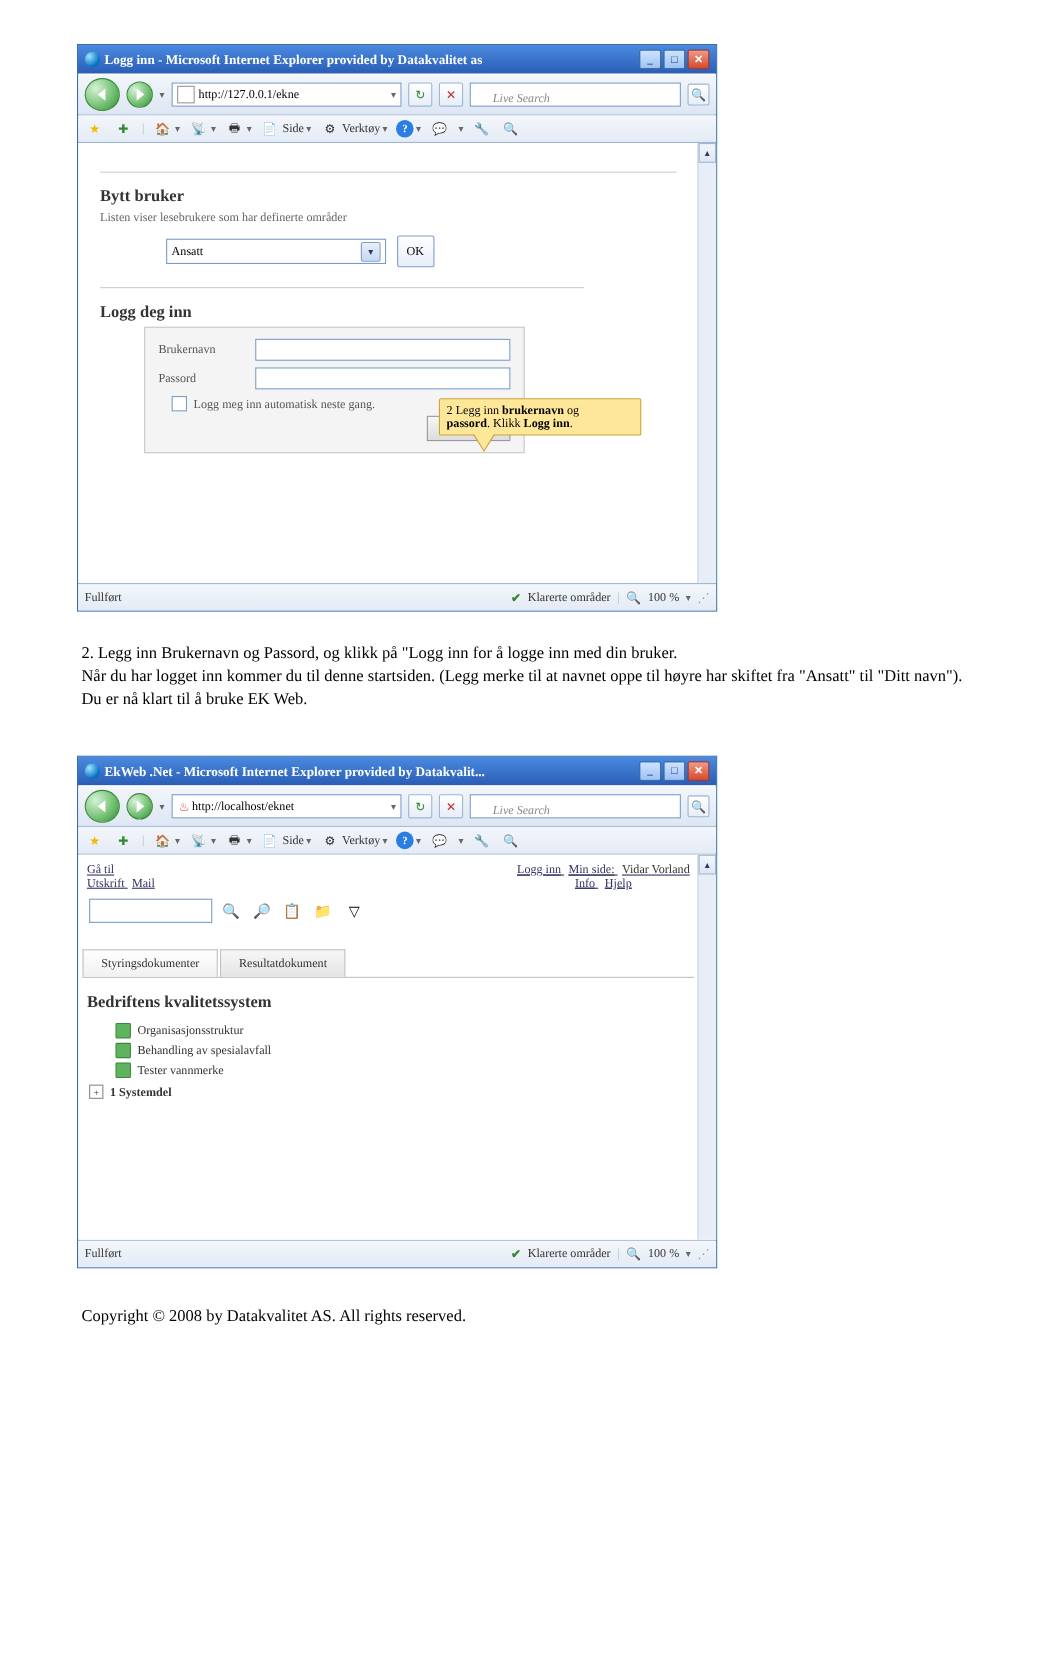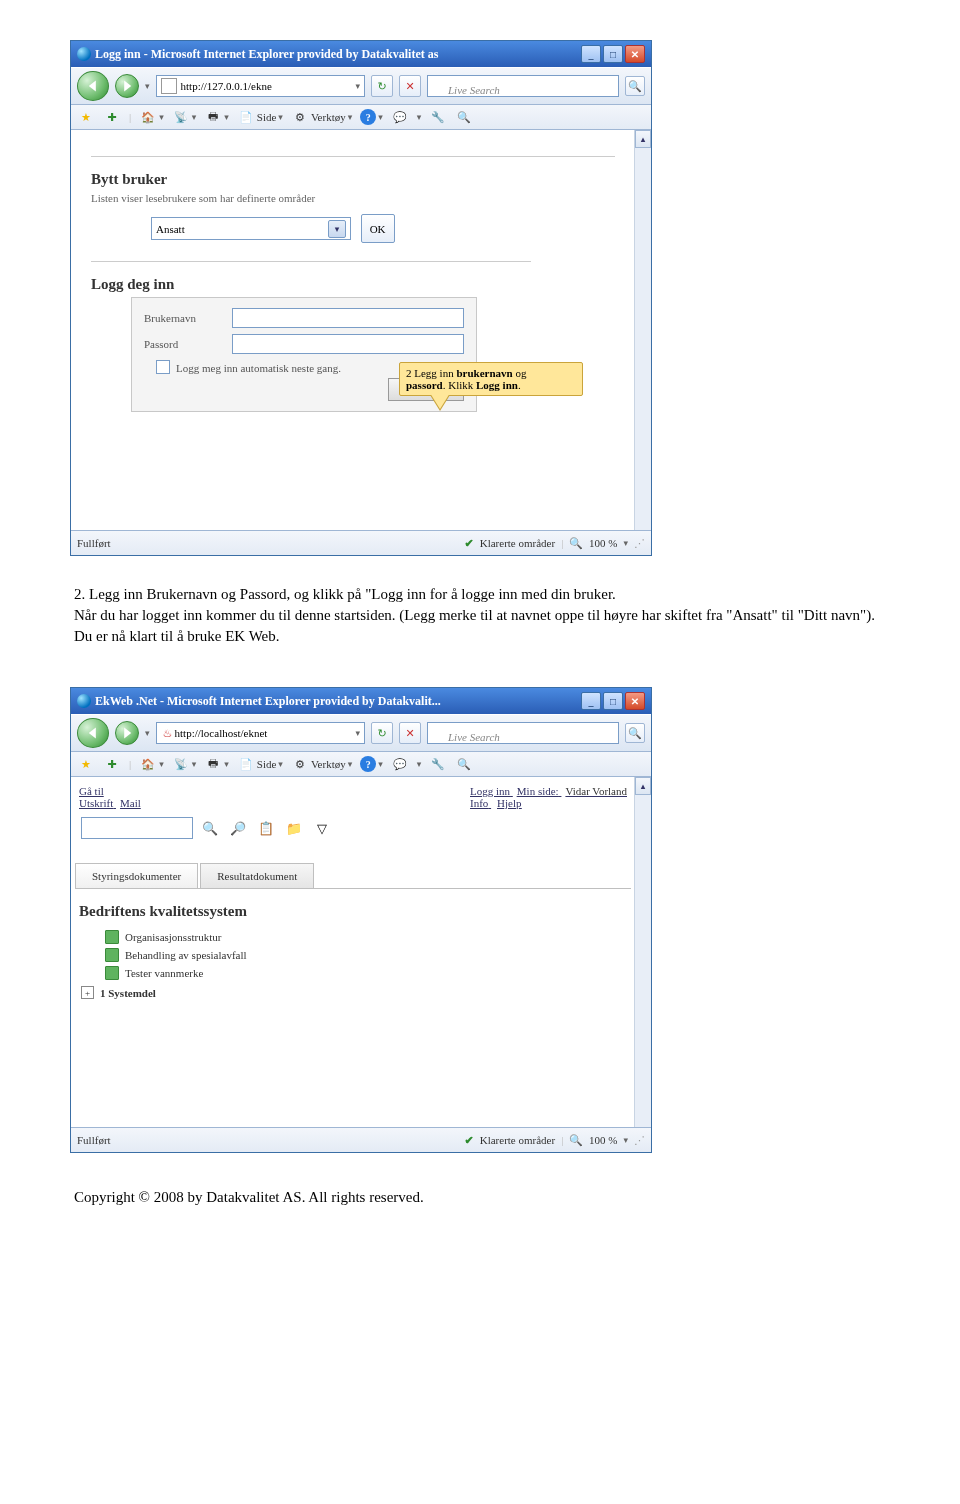--- a/index.html
+++ b/index.html
@@ -301,21 +301,21 @@
     <div class="scroll-gutter">
       <div class="arr">▴</div>
     </div>
     <div class="app2">
       <div class="toprow">
         <div>
           <a>Gå til</a><br>
           <a>Utskrift</a>
           <a style="margin-left:4px">Mail</a>
         </div>
-        <div class="r" style="text-align:left">
+        <div class="r" style="text-align:center">
           <a>Logg inn</a>
           <a style="margin-left:4px">Min side:</a>
           <span style="text-decoration:none;margin-left:4px">Vidar Vorland</span><br>
           <a>Info</a>
           <a style="margin-left:6px">Hjelp</a>
         </div>
       </div>
 
       <div class="srch2">
         <div class="box"></div>

